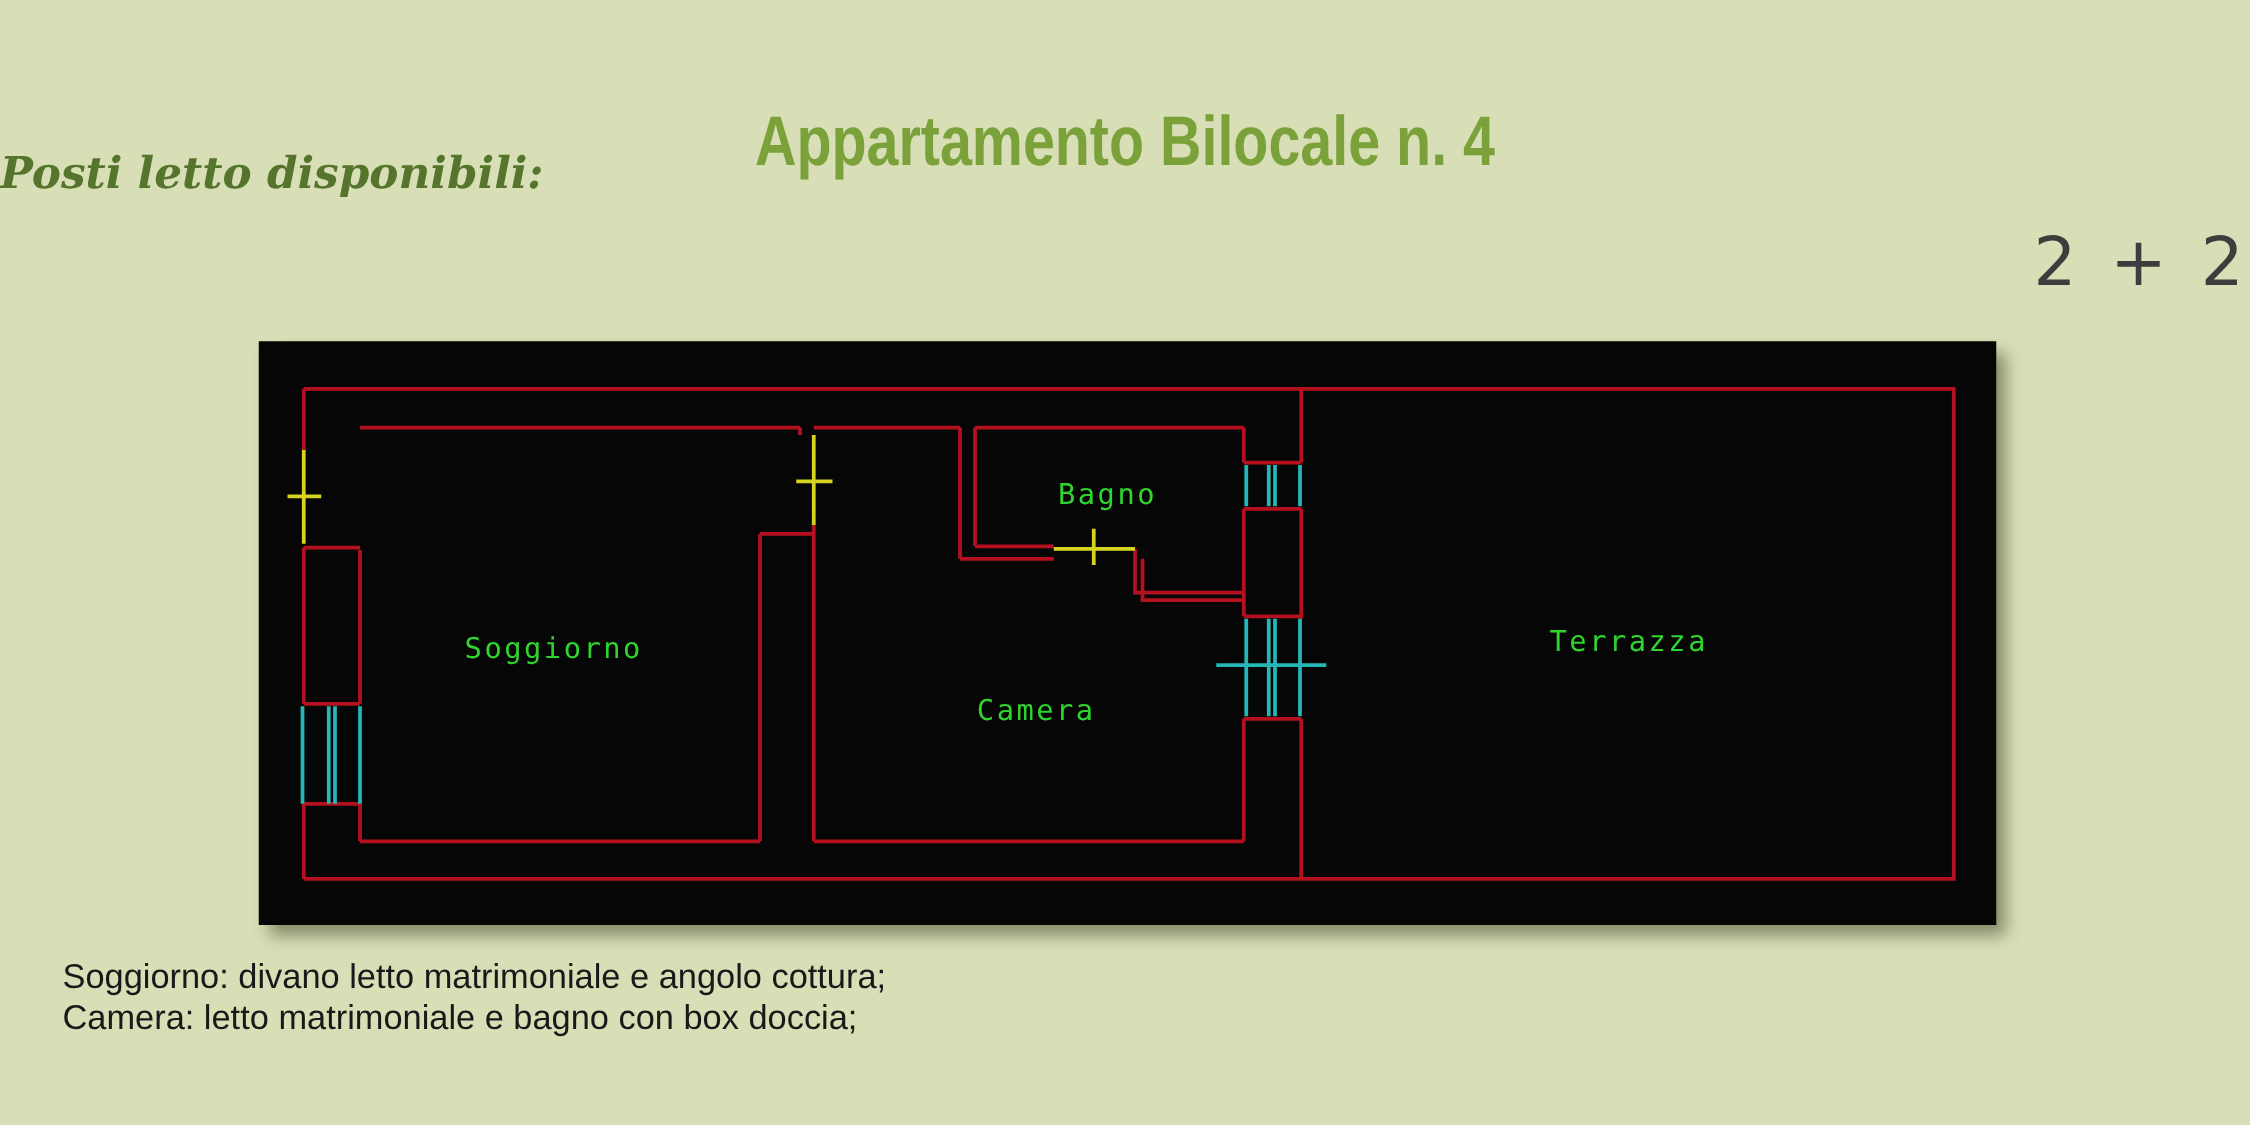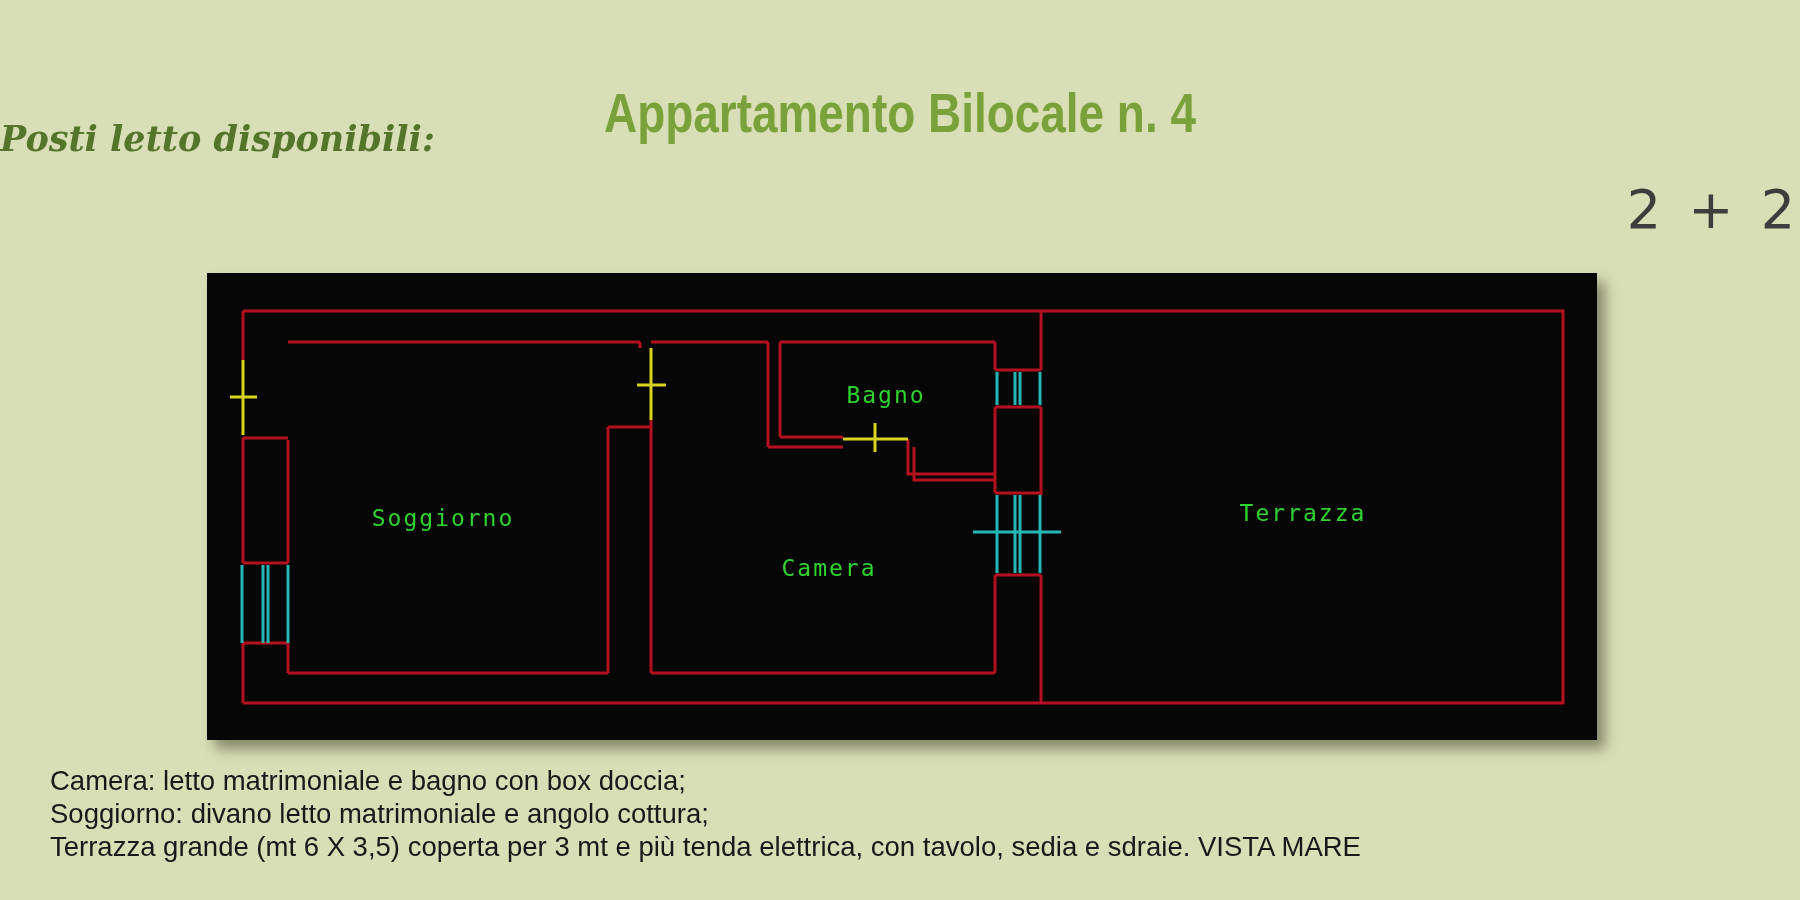--- a/index.html
+++ b/index.html
@@ -165,16 +165,15 @@
     <g>
       <text class="room-label" x="236" y="253">Soggiorno</text>
       <text class="room-label" x="679" y="130">Bagno</text>
       <text class="room-label" x="622" y="303">Camera</text>
       <text class="room-label" x="1096" y="248">Terrazza</text>
     </g>
   </svg>
 </div>
 
 <div class="description">
+  <div>Soggiorno: divano letto matrimoniale e angolo cottura;</div>
   <div>Camera: letto matrimoniale e bagno con box doccia;</div>
-  <div>Soggiorno: divano letto matrimoniale e angolo cottura;</div>
-  <div>Terrazza grande (mt 6 X 3,5) coperta per 3 mt e più tenda elettrica, con tavolo, sedia e sdraie. VISTA MARE</div>
 </div>
 
 </body></html>

